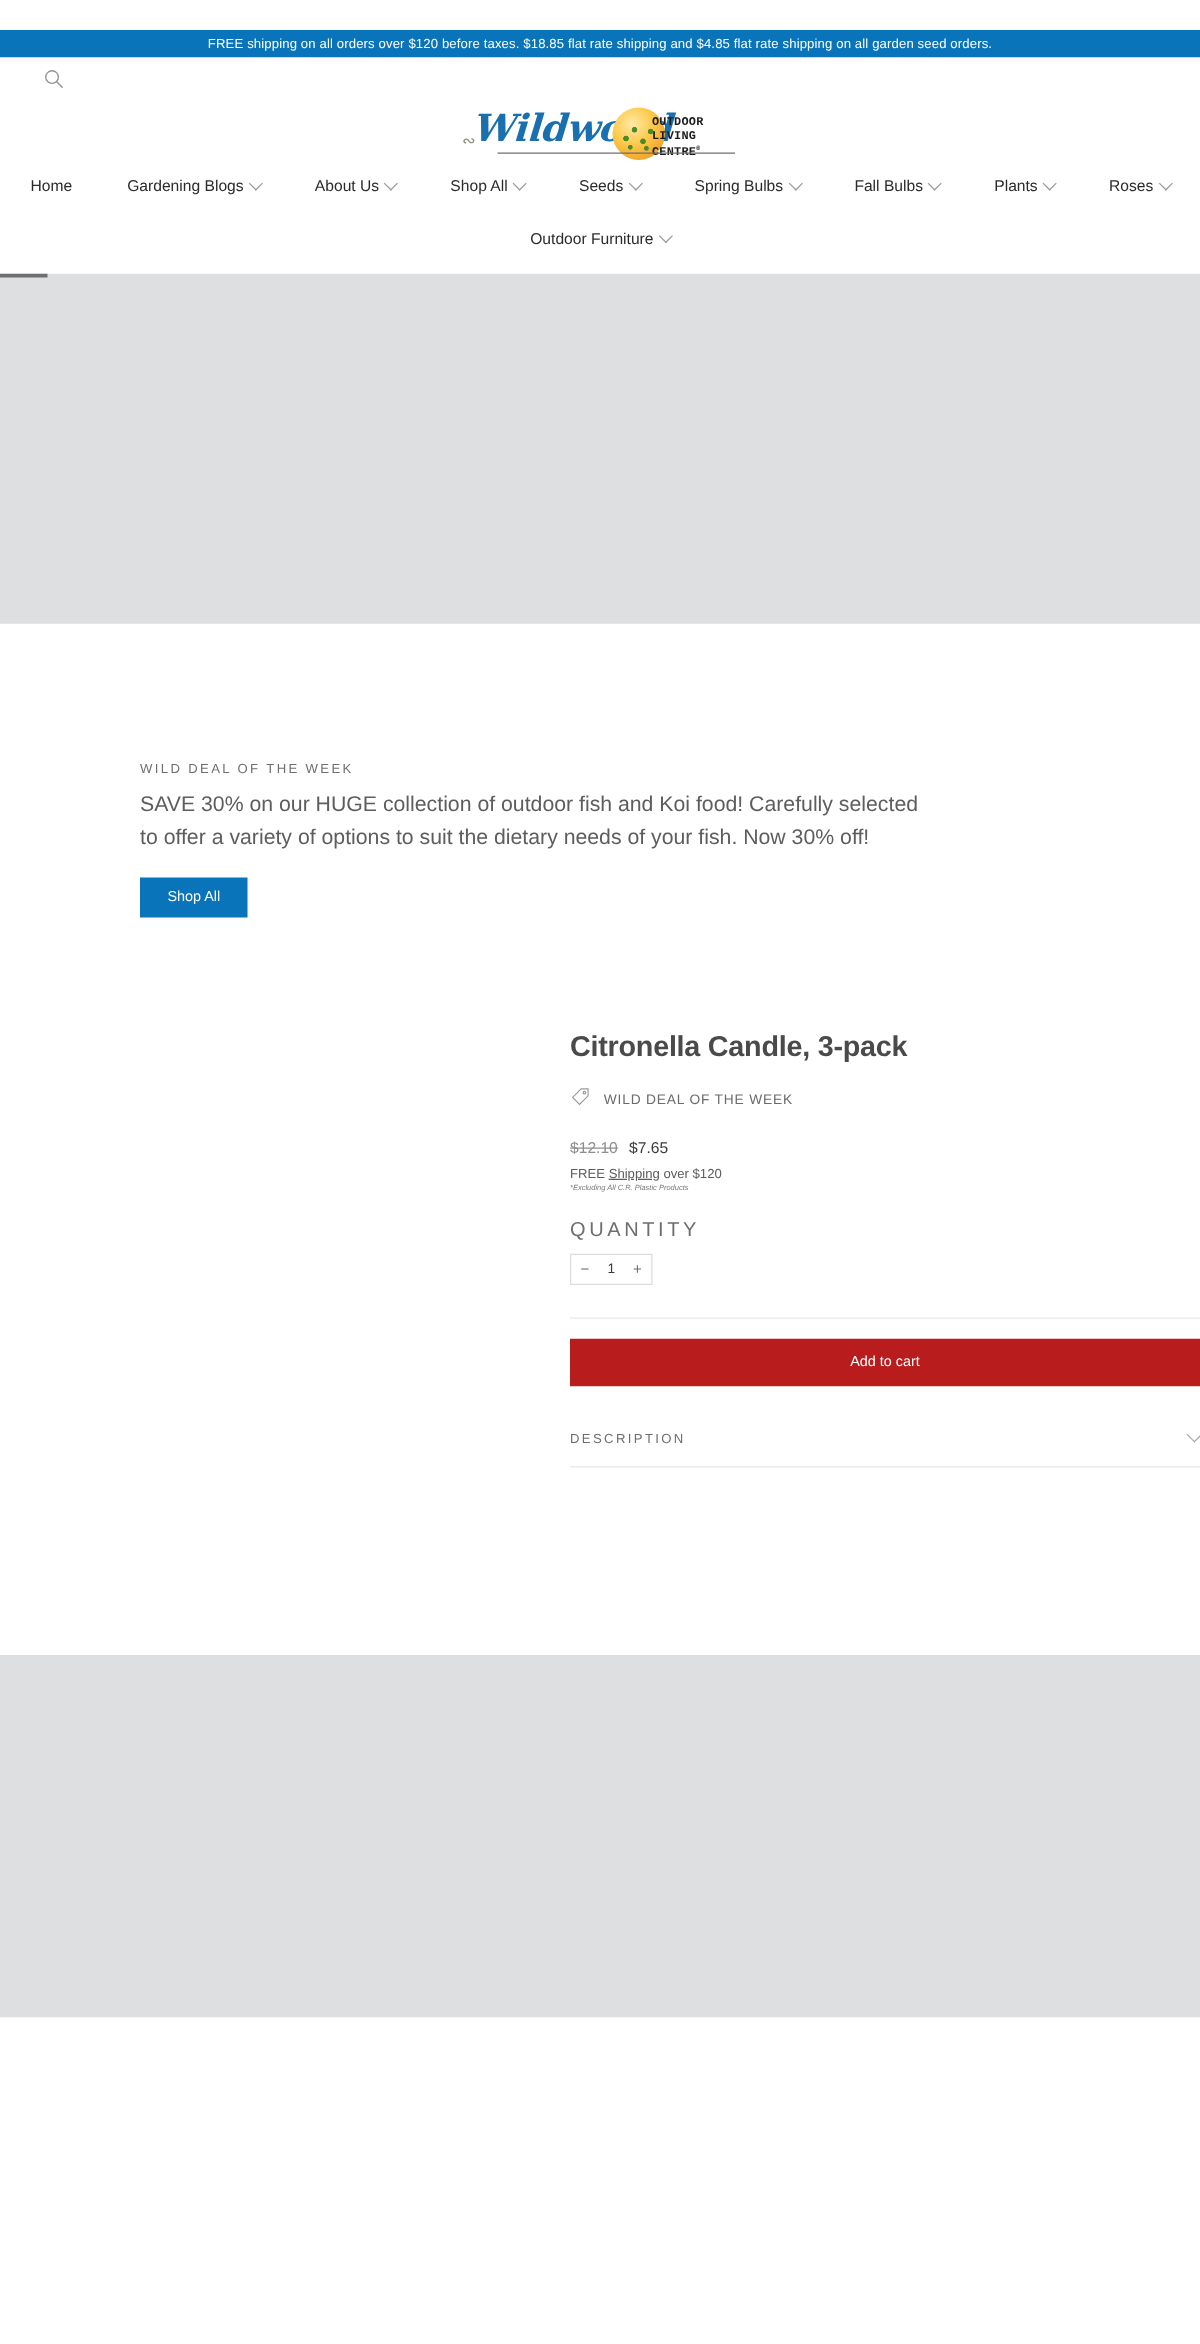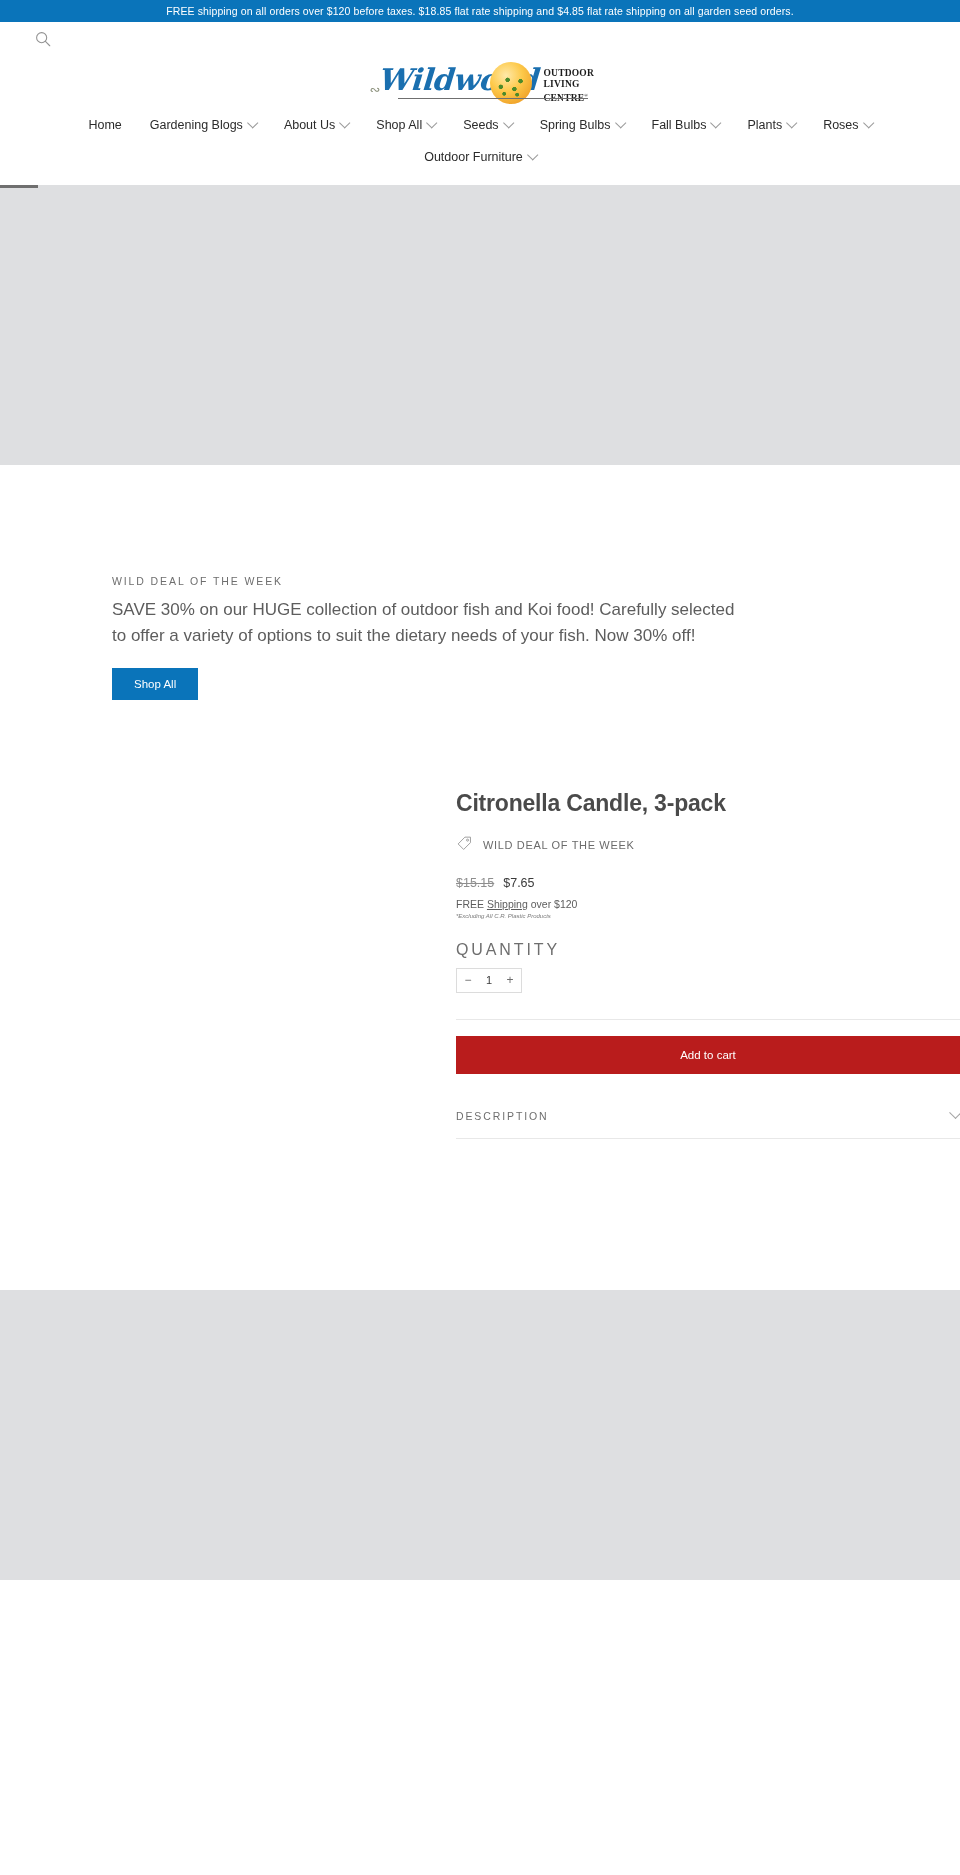--- a/index.html
+++ b/index.html
@@ -15,20 +15,21 @@
   
   .announcement {
     background: #0a74ba;
     color: #ffffff;
     height: 22px;
     display: flex;
     align-items: center;
     justify-content: center;
     font-size: 10.5px;
     letter-spacing: .01em;
+    margin-top: 24px;
   }
   .announcement span { white-space: nowrap; }
 
   
   .header {
     background: #ffffff;
     padding: 0;
     border-bottom: 1px solid #ffffff;
   }
   .search-row {
@@ -89,22 +90,22 @@
     background:
       radial-gradient(circle at 20% 60%, #4c8a2a 0 2px, transparent 2.5px),
       radial-gradient(circle at 40% 35%, #4c8a2a 0 2px, transparent 2.5px),
       radial-gradient(circle at 60% 68%, #4c8a2a 0 2px, transparent 2.5px),
       radial-gradient(circle at 78% 40%, #4c8a2a 0 2px, transparent 2.5px),
       radial-gradient(circle at 30% 85%, #4c8a2a 0 1.6px, transparent 2.2px),
       radial-gradient(circle at 68% 88%, #4c8a2a 0 1.6px, transparent 2.2px);
   }
   .logo-outdoor {
     position: absolute;
-    left: 176px; top: 10px;
-    font-family: Liberation Serif, serif;
+    left: 154px; top: 10px;
+    font-family: Liberation Mono, monospace;
     font-weight: 700;
     font-size: 9.5px;
     line-height: 11px;
     color: #1c1c1c;
     letter-spacing: .2px;
   }
   .logo-rule {
     position: absolute;
     left: 30px; bottom: 7px;
     width: 190px;
@@ -117,20 +118,21 @@
   }
 
   
   nav.main-nav {
     display: flex;
     flex-wrap: wrap;
     justify-content: center;
     align-items: flex-start;
     padding: 6px 0 14px;
     row-gap: 6px;
+    gap: 16px;
   }
   .nav-item {
     display: inline-flex;
     align-items: center;
     gap: 5px;
     padding: 6px 14px;
     font-size: 12.5px;
     color: #2b2b2b;
     cursor: pointer;
     white-space: nowrap;
@@ -440,21 +442,21 @@
       <span>
         <svg viewBox="0 0 20 20" width="17" height="17" fill="none" stroke="#9a9a9a" stroke-width="1.1">
           <path d="M10.5 2.5H17v6.5l-8 8-6.5-6.5 8-8z"></path>
           <circle cx="13.6" cy="6" r="1.2"></circle>
         </svg>
       </span>
       <span class="badge-label">WILD DEAL OF THE WEEK</span>
     </div>
 
     <div class="price-row">
-      <span class="price-old">$15.15</span>
+      <span class="price-old">$12.10</span>
       <span class="price-new">$7.65</span>
     </div>
 
     <div class="ship-note">
       <span>FREE </span><u>Shipping</u><span> over $120</span>
     </div>
 
     <div class="fineprint">*Excluding All C.R. Plastic Products</div>
 
     <div class="qty-label">QUANTITY</div>

